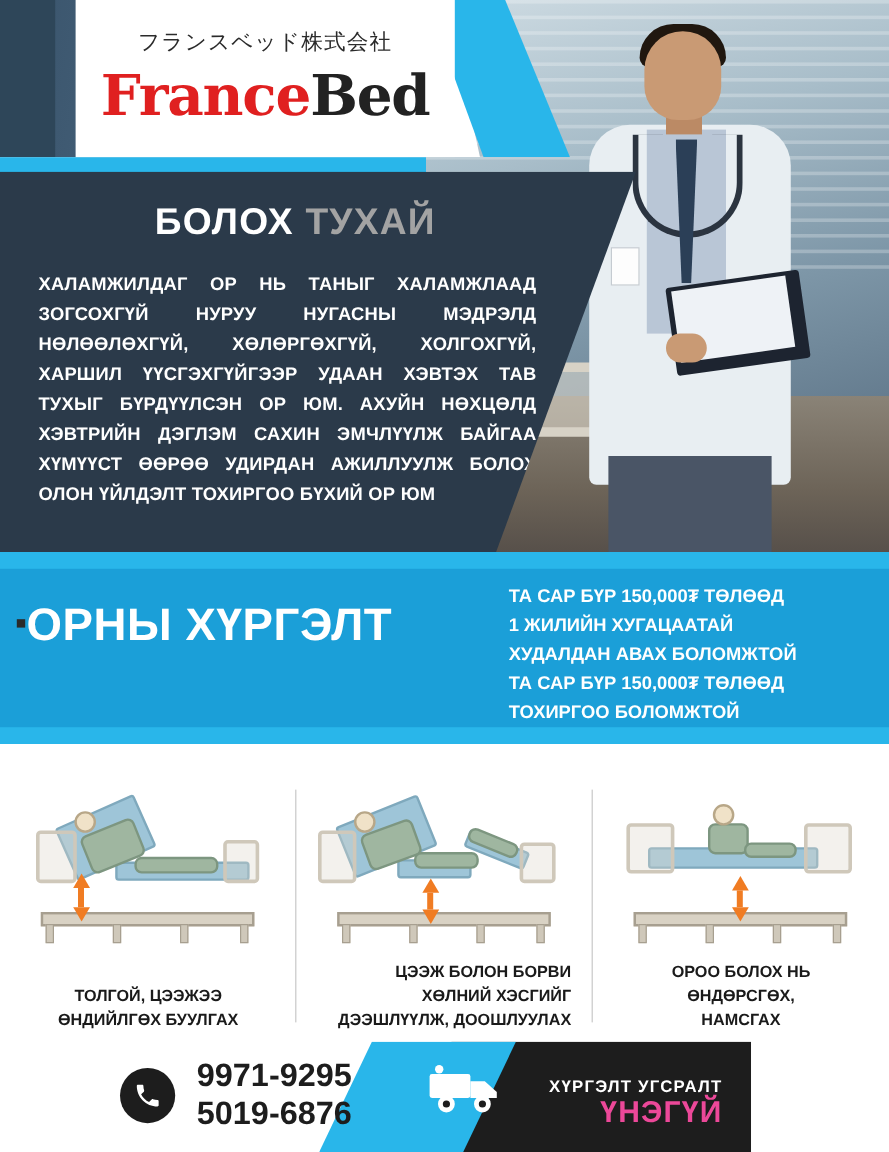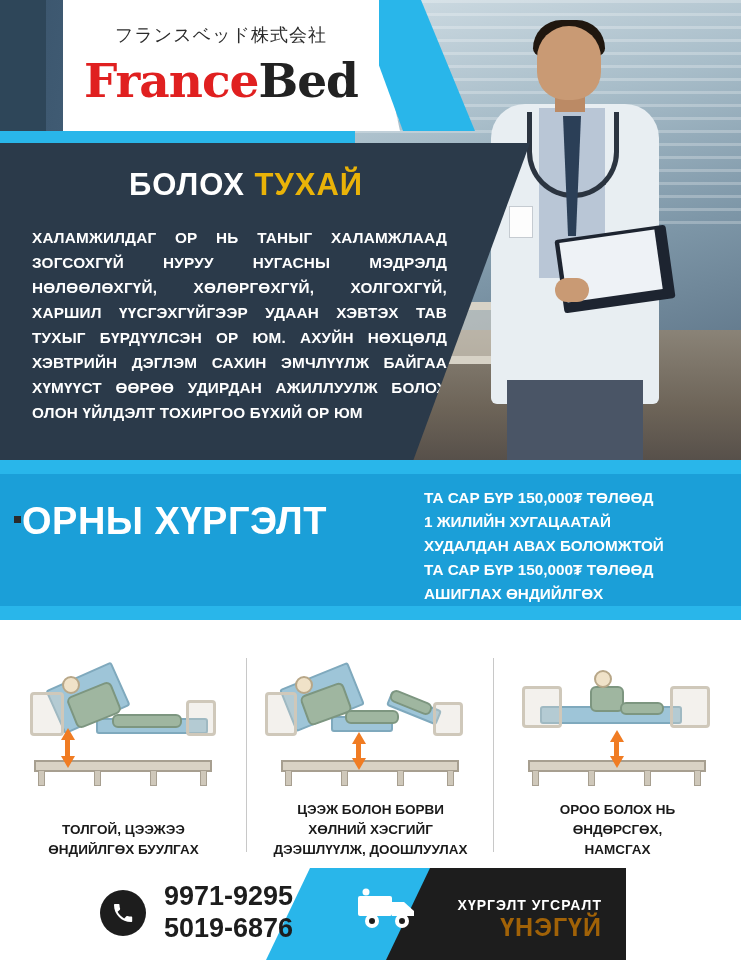--- a/index.html
+++ b/index.html
@@ -169,21 +169,21 @@
     background: #2b3a4a;
     clip-path: polygon(0 0, 100% 0, 78% 100%, 0 100%);
     padding: 24px 40px 0 32px;
     z-index: 2;
   }
   .about-title {
     text-align: center; margin-left: -30px; margin-bottom: 22px;
     font-size: 31px; font-weight: bold; letter-spacing: 1px;
   }
   .about-title .w { color: #ffffff; }
-  .about-title .c { color: #eab308; }
+  .about-title .c { color: #a3a3a3; }
   .about-body {
     color: #ffffff; font-size: 15.3px; line-height: 25px;
     text-align: justify; font-weight: bold; letter-spacing: 0.2px;
     width: 415px;
   }
 
   
   .rent-band {
     position: absolute; top: 460px; left: 0; width: 741px; height: 160px;
     background: #29b6ea;
@@ -287,21 +287,21 @@
   }
   .phone-numbers {
     position: absolute; bottom: 16px; left: 164px;
     font-size: 27px; font-weight: bold; color: #1d1d1d; line-height: 32px;
   }
   .truck-icon { position: absolute; bottom: 24px; right: 206px; }
   .delivery-text {
     position: absolute; bottom: 18px; right: 24px; text-align: right;
   }
   .delivery-text .l1 { font-size: 14px; font-weight: bold; color: #ffffff; letter-spacing: 1px; }
-  .delivery-text .l2 { font-size: 25px; font-weight: bold; color: #a16207; letter-spacing: 1px; }
+  .delivery-text .l2 { font-size: 25px; font-weight: bold; color: #ec4899; letter-spacing: 1px; }
 </style>
 </head>
 <body>
 
 <div class="page">
 
   <div class="top-banner">
     <div class="photo-sky"></div>
     <div class="photo-window-lines">
       <i style="left:0;top:18px;width:401px;height:3px;"></i>
@@ -374,21 +374,21 @@
 
   <div class="rent-band"></div>
   <div class="rent-band-inner"></div>
   <div class="rent-bullet"></div>
   <div class="rent-title">ОРНЫ ХҮРГЭЛТ</div>
   <div class="rent-text">
     <div>ТА САР БҮР 150,000₮ ТӨЛӨӨД</div>
     <div>1 ЖИЛИЙН ХУГАЦААТАЙ</div>
     <div>ХУДАЛДАН АВАХ БОЛОМЖТОЙ</div>
     <div>ТА САР БҮР 150,000₮ ТӨЛӨӨД</div>
-    <div>АШИГЛАХ ӨНДИЙЛГӨХ</div>
+    <div>ТОХИРГОО БОЛОМЖТОЙ</div>
   </div>
 
   <div class="features">
 
     <div class="feat f1">
       <div class="bedwrap">
         <div class="mattress" style="left:52px; top:18px; width:72px; height:48px; transform:rotate(-24deg);"></div>
         <div class="mattress" style="left:96px; top:62px; width:112px; height:16px;"></div>
         <div class="railbar" style="left:30px; top:36px; width:34px; height:44px;"></div>
         <div class="railbar" style="left:186px; top:44px; width:30px; height:36px;"></div>
@@ -427,21 +427,21 @@
           <i style="left:4px;"></i>
             <i style="left:60px;"></i>
             <i style="left:116px;"></i>
             <i style="left:166px;"></i>
         </div>
         <div class="arrow-up" style="left:105px; top:76px;"></div>
         <div class="arrow-stem" style="left:109px; top:88px; height:14px;"></div>
         <div class="arrow-down" style="left:105px; top:102px;"></div>
       </div>
       <div class="divider"></div>
-      <div class="caption" style="white-space: pre-line;">ЦЭЭЖ БОЛОН БОРВИ
+      <div class="caption" style="white-space: pre-line; text-align: right;">ЦЭЭЖ БОЛОН БОРВИ
 ХӨЛНИЙ ХЭСГИЙГ
 ДЭЭШЛҮҮЛЖ, ДООШЛУУЛАХ</div>
     </div>
 
     <div class="feat f3">
       <div class="bedwrap">
         <div class="mattress" style="left:46px; top:50px; width:142px; height:18px;"></div>
         <div class="railbar" style="left:28px; top:30px; width:40px; height:42px;"></div>
         <div class="railbar" style="left:176px; top:30px; width:40px; height:42px;"></div>
         <div class="person-body" style="left:96px; top:30px; width:34px; height:26px;"></div>

